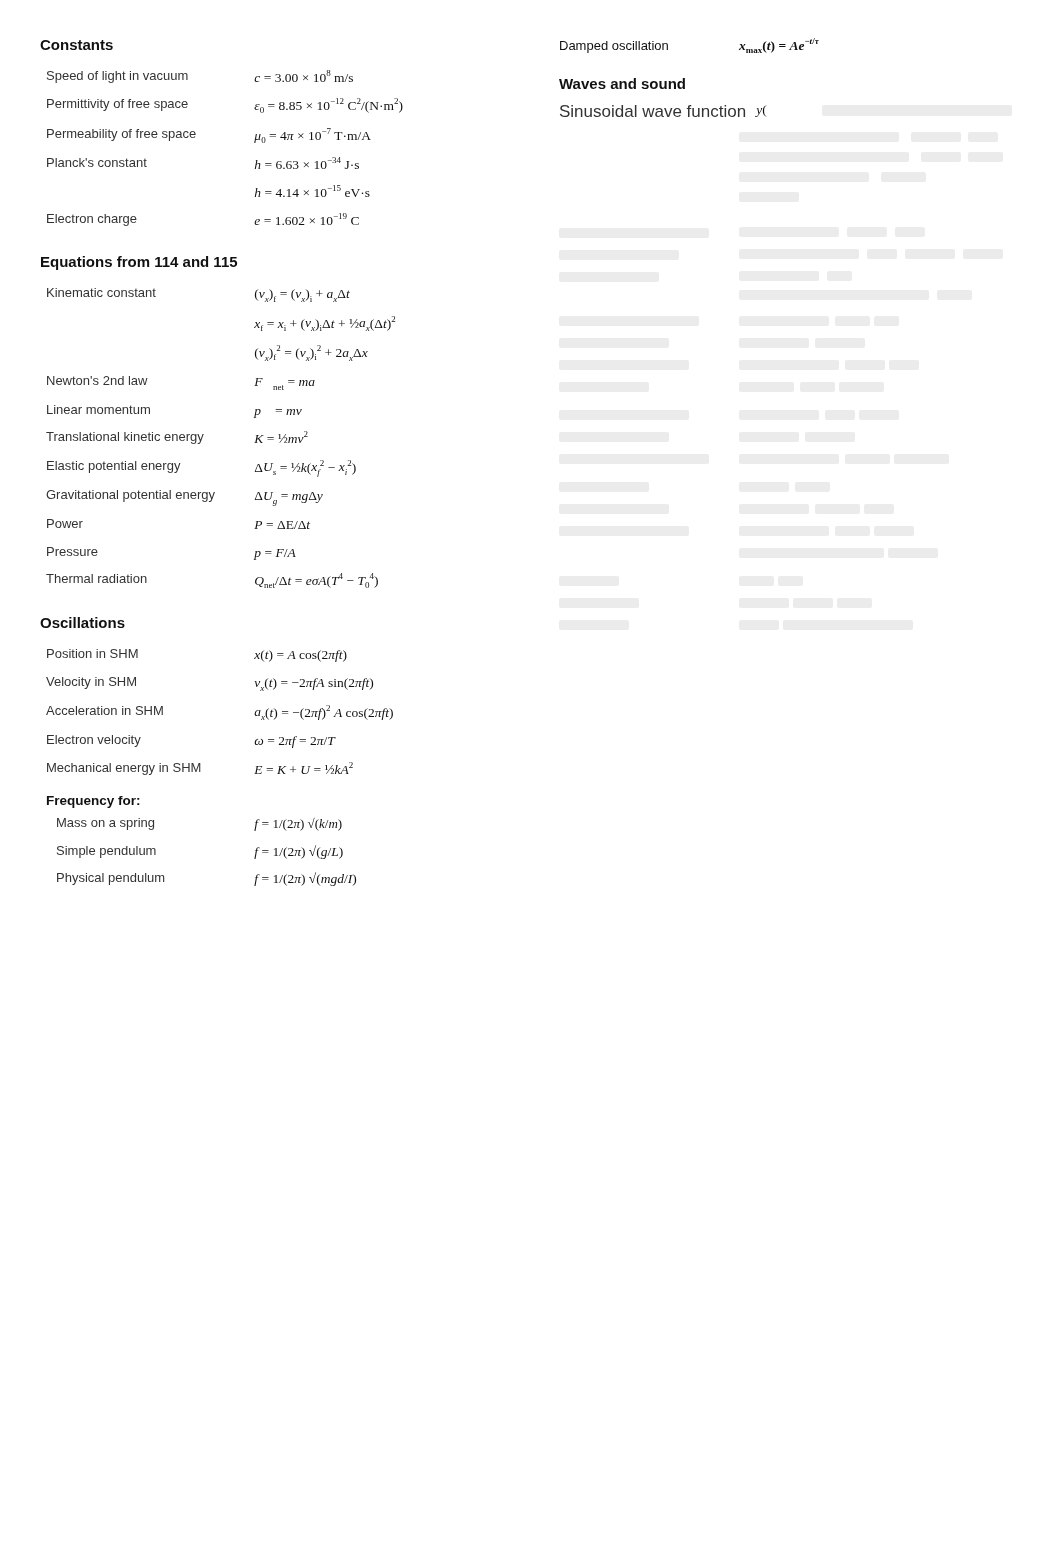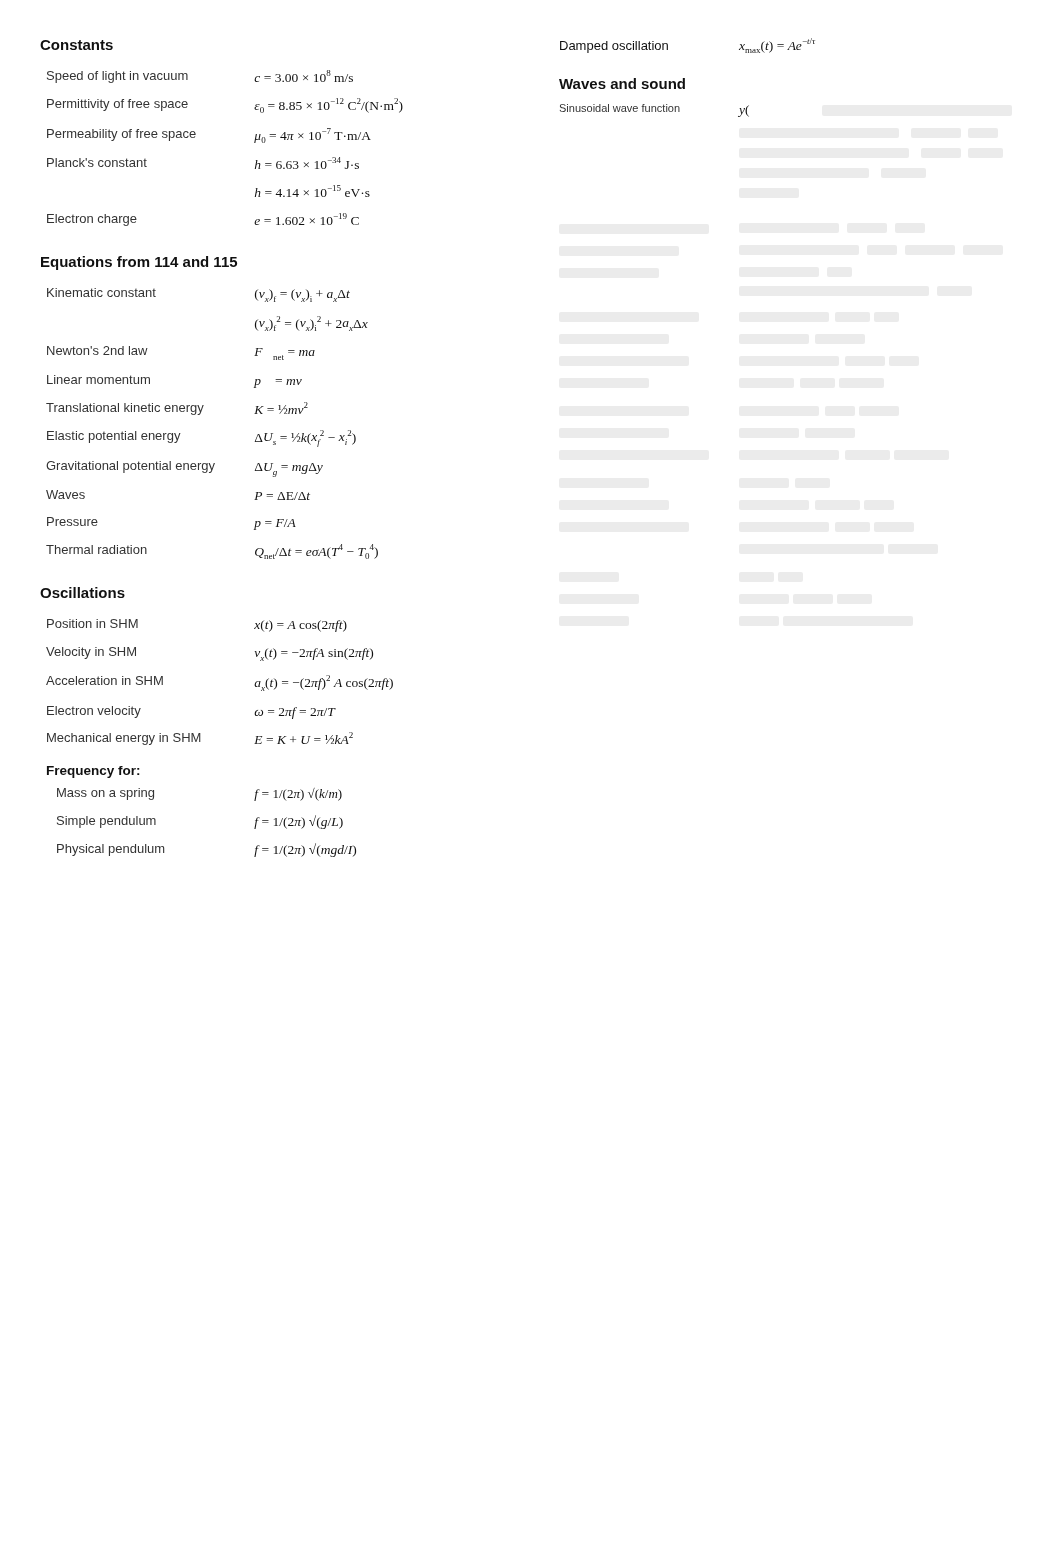--- a/index.html
+++ b/index.html
@@ -70,21 +70,21 @@
       font-weight: bold;
       font-size: 13.5px;
       margin-top: 4px;
       margin-bottom: 2px;
       padding-left: 6px;
       font-family: 'Arial', sans-serif;
     }
 
     .right-label {
       font-family: 'Arial', sans-serif;
-      font-size: 11px;
+      font-size: 17px;
       min-width: 170px;
       color: #333;
     }
 
     .right-eq {
       font-family: 'Georgia', serif;
       font-size: 13.5px;
       flex: 1;
     }
 
@@ -100,20 +100,21 @@
 
     .damped-label {
       font-family: 'Arial', sans-serif;
       font-size: 13px;
       min-width: 160px;
     }
 
     .damped-eq {
       font-family: 'Georgia', serif;
       font-size: 13.5px;
+      font-weight: bold;
     }
 
     .waves-section { margin-bottom: 6px; }
   </style>
 </head>
 <body>
 
 <div class="page-layout">
 
   <div class="left-col">
@@ -153,20 +154,24 @@
     <div style="margin-top:18px;">
       <div class="section-title">Equations from 114 and 115</div>
       <table class="equation-table">
         <tbody>
           <tr>
             <td>Kinematic constant</td>
             <td>(<span class="math">v<sub>x</sub></span>)<sub>f</sub> = (<span class="math">v<sub>x</sub></span>)<sub>i</sub> + <span class="math">a<sub>x</sub></span>Δ<span class="math">t</span></td>
           </tr>
           <tr>
             <td></td>
+            <td><span class="math">x</span><sub>f</sub> = <span class="math">x</span><sub>i</sub> + (<span class="math">v<sub>x</sub></span>)<sub>i</sub>Δ<span class="math">t</span> + ½<span class="math">a<sub>x</sub></span>(Δ<span class="math">t</span>)<sup>2</sup></td>
+          </tr>
+          <tr>
+            <td></td>
             <td>(<span class="math">v<sub>x</sub></span>)<sub>f</sub><sup>2</sup> = (<span class="math">v<sub>x</sub></span>)<sub>i</sub><sup>2</sup> + 2<span class="math">a<sub>x</sub></span>Δ<span class="math">x</span></td>
           </tr>
           <tr>
             <td>Newton's 2nd law</td>
             <td><span class="math">F⃗</span><sub>net</sub> = <span class="math">ma⃗</span></td>
           </tr>
           <tr>
             <td>Linear momentum</td>
             <td><span class="math">p⃗</span> = <span class="math">mv⃗</span></td>
           </tr>
@@ -176,21 +181,21 @@
           </tr>
           <tr>
             <td>Elastic potential energy</td>
             <td>Δ<span class="math">U<sub>s</sub></span> = ½<span class="math">k</span>(<span class="math">x<sub>f</sub></span><sup>2</sup> − <span class="math">x<sub>i</sub></span><sup>2</sup>)</td>
           </tr>
           <tr>
             <td>Gravitational potential energy</td>
             <td>Δ<span class="math">U<sub>g</sub></span> = <span class="math">mg</span>Δ<span class="math">y</span></td>
           </tr>
           <tr>
-            <td>Waves</td>
+            <td>Power</td>
             <td><span class="math">P</span> = ΔE/Δ<span class="math">t</span></td>
           </tr>
           <tr>
             <td>Pressure</td>
             <td><span class="math">p</span> = <span class="math">F</span>/<span class="math">A</span></td>
           </tr>
           <tr>
             <td>Thermal radiation</td>
             <td><span class="math">Q</span><sub>net</sub>/Δ<span class="math">t</span> = <span class="math">eσA</span>(<span class="math">T</span><sup>4</sup> − <span class="math">T</span><sub>0</sub><sup>4</sup>)</td>
           </tr>

